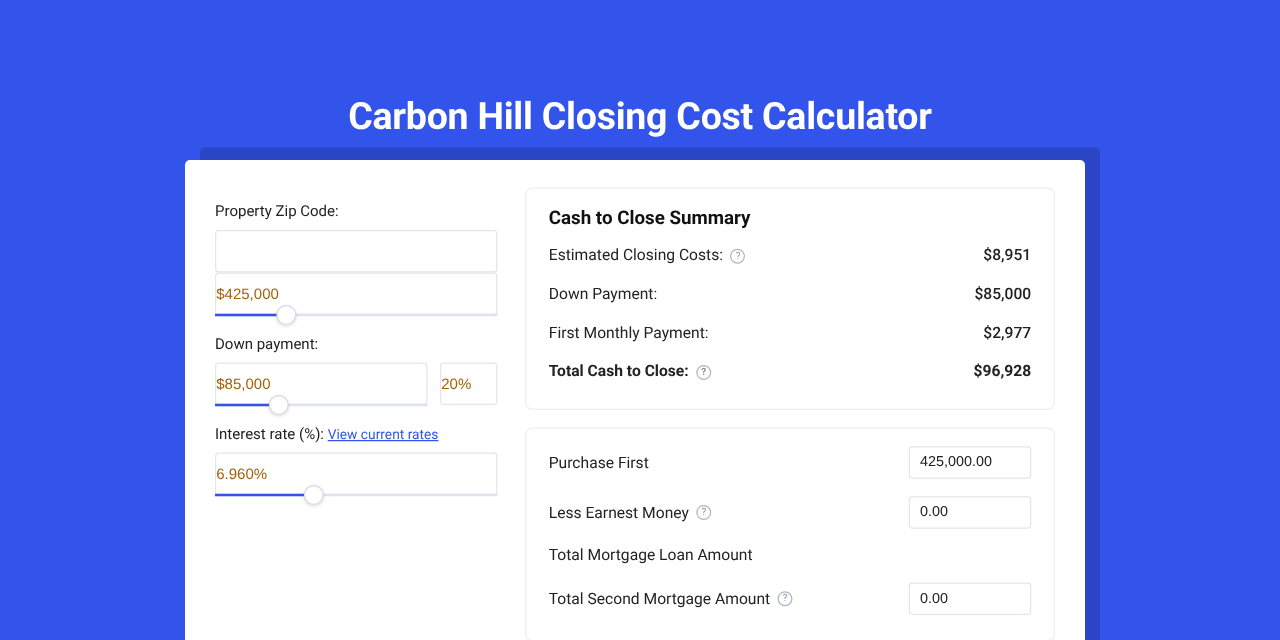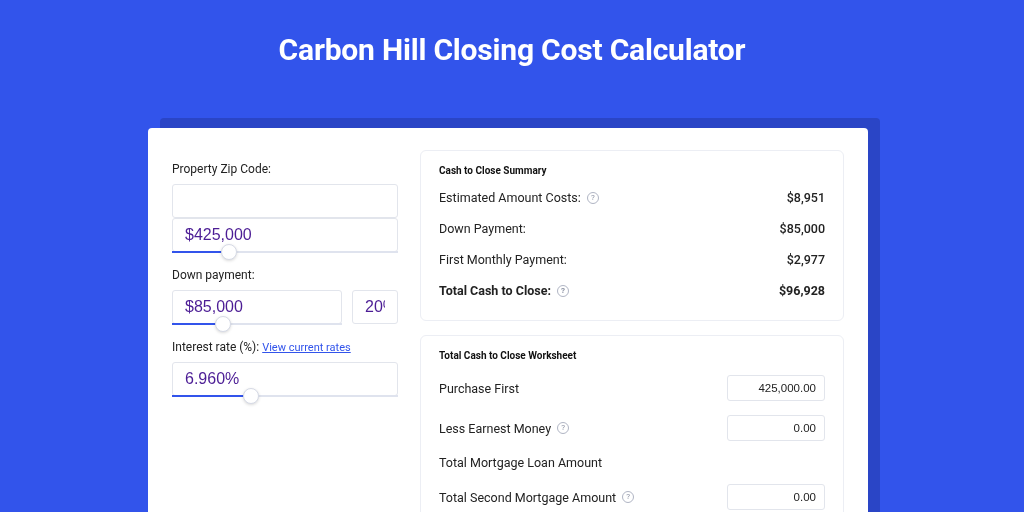--- a/index.html
+++ b/index.html
@@ -3,21 +3,21 @@
 <meta charset="utf-8">
 <style>
   * { box-sizing: border-box; margin: 0; padding: 0; }
   html, body { width: 1024px; height: 512px; overflow: hidden; font-family: -apple-system, BlinkMacSystemFont, "Segoe UI", Roboto, Arial, sans-serif; }
   body { background: #3254eb; }
   .page-title {
     text-align: center;
     color: #fff;
     font-size: 30px;
     font-weight: 700;
-    padding-top: 32px;
+    padding-top: 76px;
     padding-bottom: 30px;
     letter-spacing: -0.2px;
   }
   .card-shadow {
     position: absolute;
     left: 160px;
     top: 118px;
     width: 720px;
     height: 400px;
     background: #2a45c6;
@@ -43,23 +43,23 @@
     margin-bottom: 8px;
     margin-top: 16px;
   }
   .left-col .field-label:first-child { margin-top: 12px; }
   .text-input {
     width: 100%;
     height: 34px;
     border: 1px solid #e2e5ec;
     border-radius: 3px;
     background: #fff;
-    font-size: 16px;
-    color: #4c1d95;
-    padding: 0 12px;
+    font-size: 12px;
+    color: #a16207;
+    padding: 0 0;
     outline: none;
   }
   .input-wrap { position: relative; }
   .slider-track {
     position: absolute;
     left: 0; right: 0; bottom: -1px;
     height: 2px;
     background: #dfe3ee;
   }
   .slider-fill {
@@ -81,21 +81,21 @@
   .row-2 .pct { width: 46px; }
   .link { color: #3254eb; font-size: 11px; }
 
   .panel {
     border: 1px solid #eceef4;
     border-radius: 6px;
     padding: 14px 18px 6px 18px;
     margin-bottom: 14px;
   }
   .panel-title {
-    font-size: 10px;
+    font-size: 15px;
     font-weight: 700;
     color: #111;
     margin-bottom: 14px;
   }
   .line {
     display: flex;
     align-items: center;
     justify-content: space-between;
     font-size: 12.5px;
     color: #222;
@@ -123,21 +123,21 @@
     color: #222;
     margin-bottom: 14px;
   }
   .ws-line .lbl { display:flex; align-items:center; gap:6px; }
   .ws-input {
     width: 98px;
     height: 26px;
     border: 1px solid #e2e5ec;
     border-radius: 3px;
     font-size: 11.5px;
-    text-align: right;
+    text-align: left;
     padding: 0 8px;
     color: #222;
     background:#fff;
     outline:none;
   }
 </style>
 </head>
 <body>
 
 <div class="page-title">Carbon Hill Closing Cost Calculator</div>
@@ -188,21 +188,21 @@
 
   </div>
 
   <div class="right-col">
 
     <div class="panel">
       <div class="panel-title">Cash to Close Summary</div>
 
       <div class="line">
         <span class="lbl">
-          <span>Estimated Amount Costs:</span>
+          <span>Estimated Closing Costs:</span>
           <span class="help">?</span>
         </span>
         <span class="val">$8,951</span>
       </div>
 
       <div class="line">
         <span class="lbl">
           <span>Down Payment:</span>
         </span>
         <span class="val">$85,000</span>
@@ -218,21 +218,20 @@
       <div class="line total">
         <span class="lbl">
           <span>Total Cash to Close:</span>
           <span class="help">?</span>
         </span>
         <span class="val">$96,928</span>
       </div>
     </div>
 
     <div class="panel">
-      <div class="panel-title">Total Cash to Close Worksheet</div>
 
       <div class="ws-line">
         <span class="lbl">
           <span>Purchase First</span>
         </span>
         <input class="ws-input" value="425,000.00" style="">
       </div>
 
       <div class="ws-line">
         <span class="lbl">

